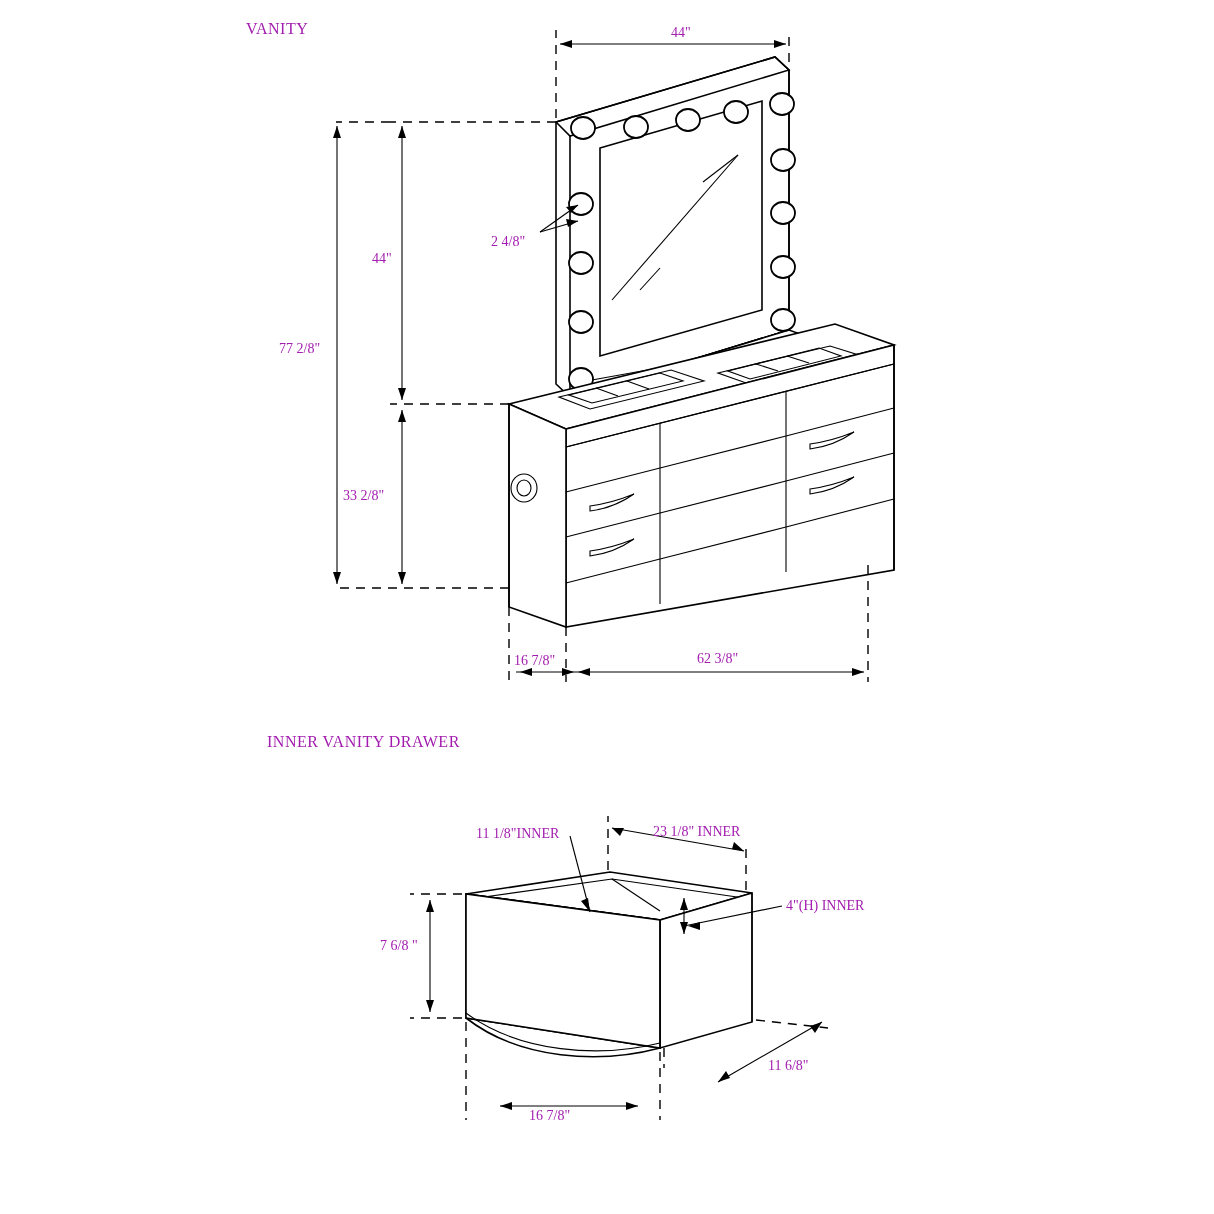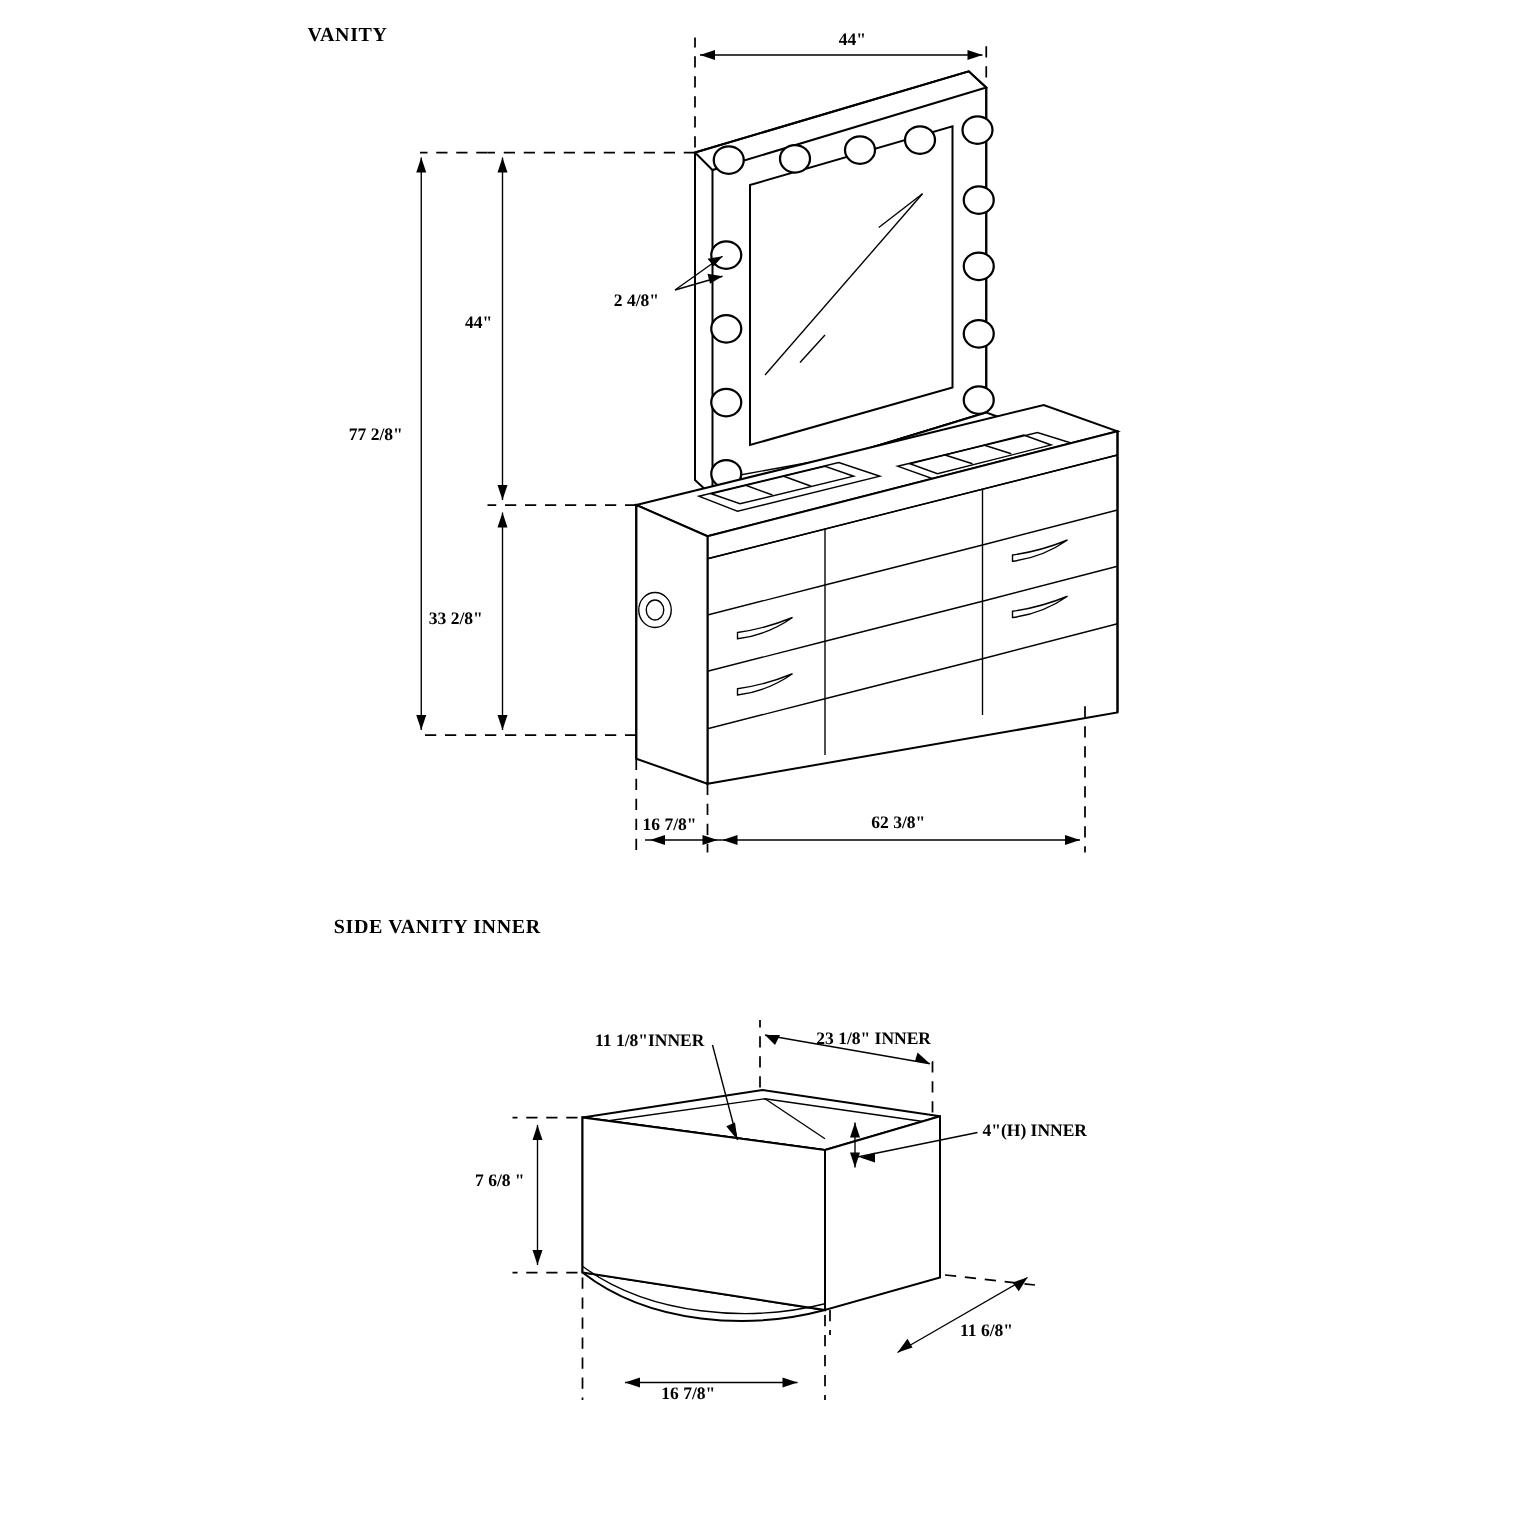--- a/index.html
+++ b/index.html
@@ -11,22 +11,22 @@
     position: relative;
     width: 1214px;
     height: 1214px;
     background: #ffffff;
     font-family: "Liberation Serif", serif;
     overflow: hidden;
   }
   .label {
     position: absolute;
     font-family: "Liberation Serif", serif;
-    font-weight: bold;
-    color: #000000;
+    font-weight: normal;
+    color: #a21caf;
     white-space: nowrap;
   }
   .title {
     font-size: 16px;
     letter-spacing: 0.5px;
   }
   .dim {
     font-size: 14px;
   }
   svg {
@@ -240,21 +240,21 @@
     <line class="dash" x1="756" y1="1020" x2="828" y2="1028"></line>
     <line class="dash" x1="664" y1="1048" x2="664" y2="1068"></line>
     <line class="thin" x1="822" y1="1022" x2="718" y2="1082"></line>
     <polygon class="solidblack" points="822,1022 810,1026 815,1033"></polygon>
     <polygon class="solidblack" points="718,1082 730,1078 726,1071"></polygon>
 
   </svg>
 
   <div class="label title" style="left:246px; top:20px;">VANITY</div>
 
-  <div class="label title" style="left:267px; top:733px;">SIDE VANITY  INNER</div>
+  <div class="label title" style="left:267px; top:733px;">INNER VANITY  DRAWER</div>
 
   <div class="label dim" style="left:671px; top:25px;">44"</div>
 
   <div class="label dim" style="left:372px; top:251px;">44"</div>
 
   <div class="label dim" style="left:279px; top:341px;">77 2/8"</div>
 
   <div class="label dim" style="left:343px; top:488px;">33 2/8"</div>
 
   <div class="label dim" style="left:491px; top:234px;">2 4/8"</div>

